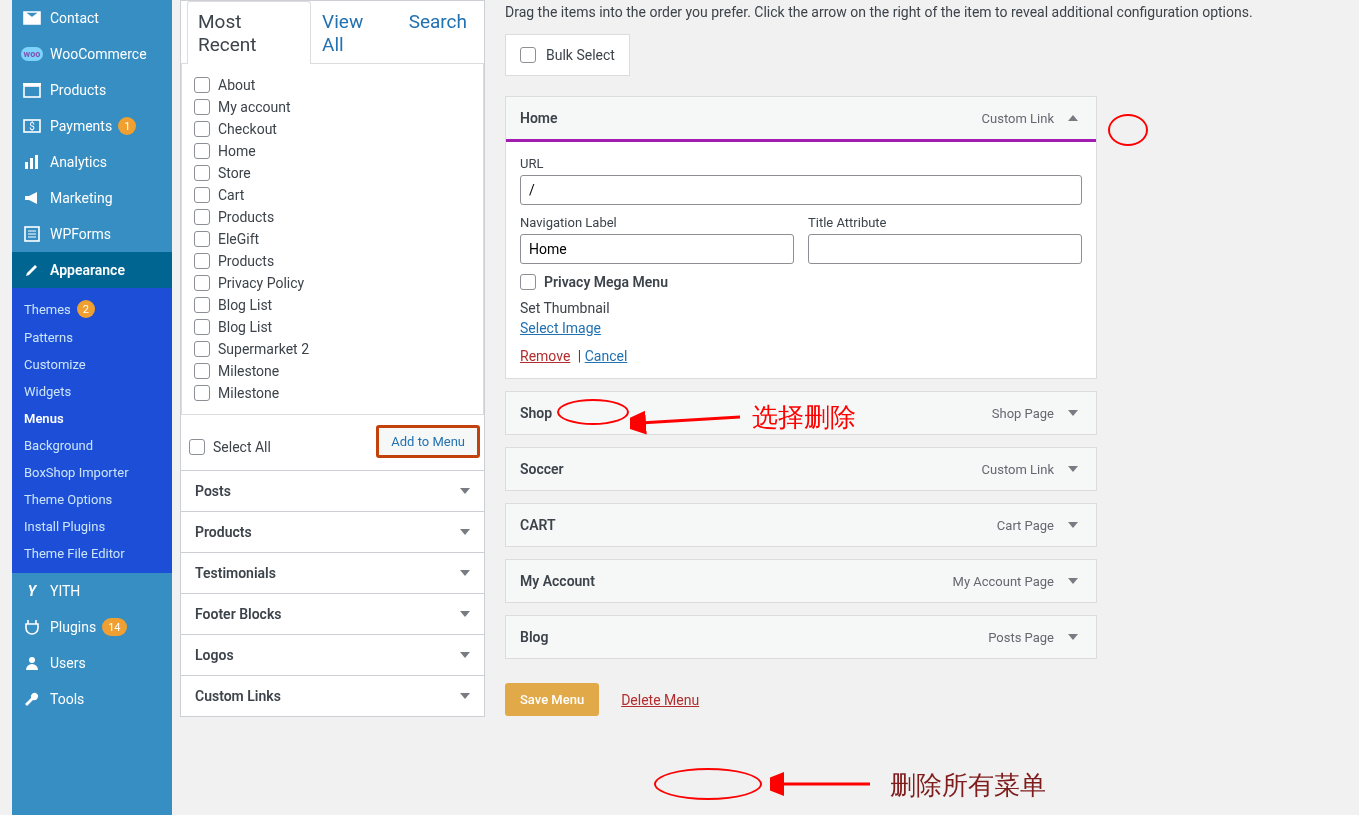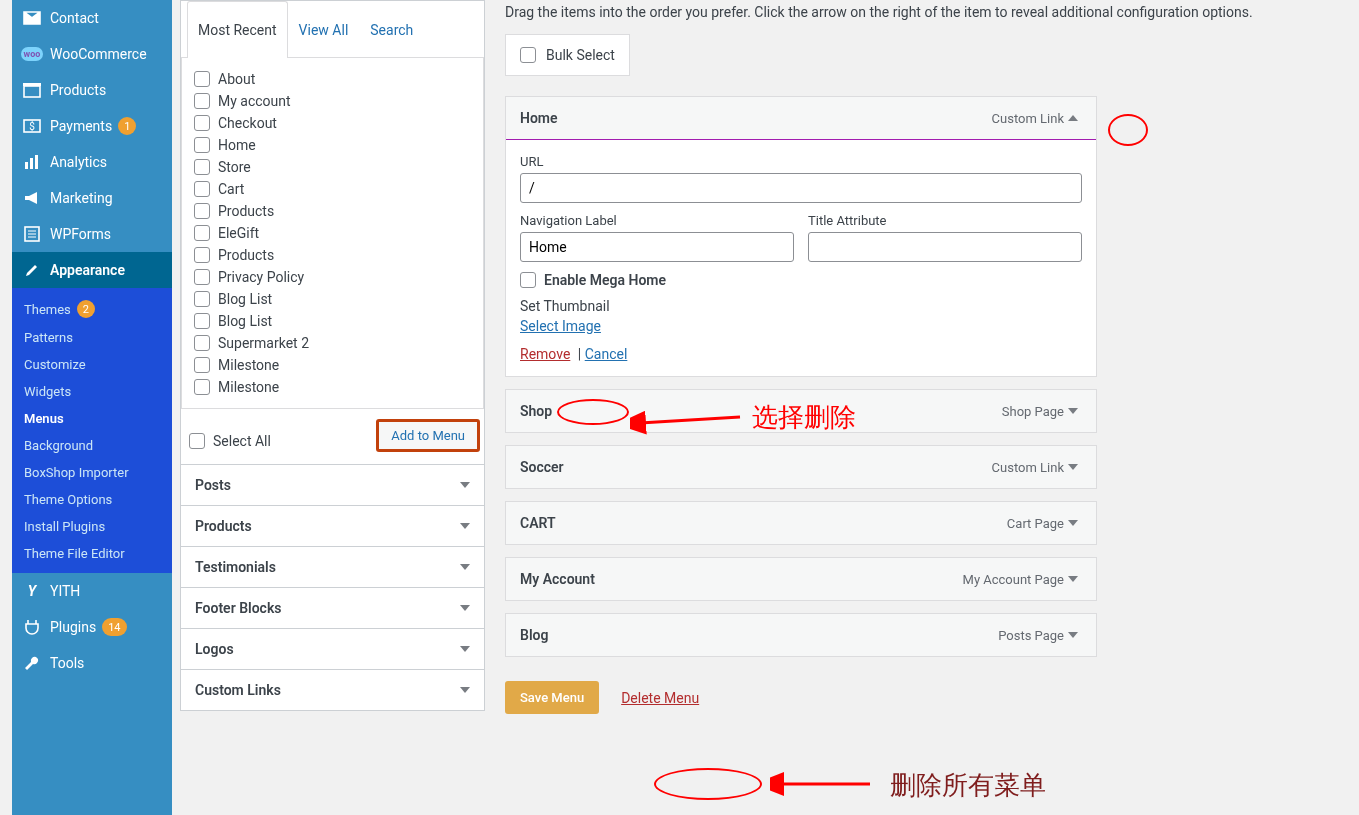--- a/index.html
+++ b/index.html
@@ -20,42 +20,42 @@
 #main{position:absolute;left:160px;top:0;right:0;height:815px;padding:0 20px;overflow:hidden}
 .cols{display:flex;gap:20px;align-items:flex-start}
 
 
 #left{width:305px;flex-shrink:0}
 .metabox{background:#fff;border:1px solid #ccd0d4;margin-bottom:-1px}
 .metabox .hd{padding:12px 14px;font-weight:600;font-size:14px;border-top:1px solid #ccd0d4;display:flex;justify-content:space-between;align-items:center;cursor:pointer}
 .metabox .hd:first-child{border-top:0}
 .metabox .bd{padding:8px 12px 12px}
 .tabs{display:flex;border-bottom:1px solid #dcdcde;padding:0 6px}
-.tabs .tab{padding:20px 10px;font-size:14px;color:#2271b1;cursor:pointer;border:1px solid transparent;border-bottom:0;margin-bottom:-1px}
+.tabs .tab{padding:8px 10px;font-size:19px;color:#2271b1;cursor:pointer;border:1px solid transparent;border-bottom:0;margin-bottom:-1px}
 .tabs .tab.cur{border-color:#dcdcde;background:#fff;color:#3c434a;border-radius:3px 3px 0 0}
 .chklist{max-height:410px;overflow:auto;border:1px solid #dcdcde;border-top:0;padding:10px 8px}
 .chk{display:flex;align-items:center;padding:3px 4px;font-size:14px}
 .chk input{width:16px;height:16px;margin-right:8px;border:1px solid #8c8f94;border-radius:3px;appearance:none;background:#fff}
 .footrow{display:flex;justify-content:space-between;align-items:flex-end;padding:10px 2px 0}
 .btn{border:3px solid #c2410c;color:#2271b1;background:#f6f7f7;padding:6px 12px;border-radius:3px;cursor:pointer;font-size:13px}
 .btn.primary{background:#e1a948;border-color:#e1a948;color:#fff;font-weight:500}
 .tri{width:0;height:0;border-left:5px solid transparent;border-right:5px solid transparent;border-top:6px solid #787c82}
 
 
 #right{flex:1;min-width:0}
 #instr{padding:4px 0 14px;font-size:14px;color:#3c434a}
 .bulkrow{background:#fff;border:1px solid #dcdcde;padding:12px 14px;display:flex;align-items:center;margin-bottom:20px}
 .bulkrow input{width:16px;height:16px;margin-right:10px;border:1px solid #8c8f94;border-radius:3px;appearance:none;background:#fff}
 .mitem{background:#f6f7f7;border:1px solid #dcdcde;margin-bottom:12px;width:592px}
 .mitem .bar{display:flex;align-items:center;padding:12px 14px;cursor:move}
 .mitem .bar .ttl{font-weight:600;font-size:14px;flex:1}
-.mitem .bar .typ{color:#646970;font-size:13px;}
+.mitem .bar .typ{color:#646970;font-size:13px;margin-right:10px}
 .mitem .bar .tog{width:18px;height:18px;display:flex;align-items:center;justify-content:center;cursor:pointer}
 .tri-up{width:0;height:0;border-left:5px solid transparent;border-right:5px solid transparent;border-bottom:6px solid #787c82}
-.mitem .body{background:#fff;border-top:1px solid #a21caf;padding:14px}
+.mitem .body{background:#fff;border-top:3px solid #a21caf;padding:14px}
 .frow{display:flex;gap:14px;margin-bottom:10px}
 .fld{flex:1;display:flex;flex-direction:column}
 .fld label{font-size:13px;color:#3c434a;margin-bottom:4px}
 .fld input[type=text]{border:1px solid #8c8f94;border-radius:3px;padding:6px 8px;font-size:14px;width:100%}
 .mm{display:flex;align-items:center;margin:6px 0 10px;font-weight:600}
 .mm input{width:16px;height:16px;margin-right:8px;border:1px solid #8c8f94;border-radius:3px;appearance:none;background:#fff}
 .lnk{color:#2271b1;text-decoration:underline;cursor:pointer;font-size:14px}
 .lnk.red{color:#b32d2e}
 .actions{margin-top:12px}
 .actions .lnk{margin-right:4px}
@@ -168,20 +168,29 @@
         <svg width="16" height="18" viewBox="0 0 16 18">
           <path d="M4 2v4M12 2v4M2 6h12v4a6 6 0 01-12 0z" stroke="#fff" stroke-width="1.6" fill="none"></path>
         </svg>
       </span>
       <span>Plugins</span>
       <span class="badge">14</span>
     </div>
   <div class="m">
       <span class="ic">
         <svg width="16" height="16" viewBox="0 0 16 16">
+          <circle cx="8" cy="5" r="3" fill="#fff"></circle>
+          <path d="M2 15a6 6 0 0112 0z" fill="#fff"></path>
+        </svg>
+      </span>
+      <span>Users</span>
+    </div>
+  <div class="m">
+      <span class="ic">
+        <svg width="16" height="16" viewBox="0 0 16 16">
           <path d="M14 4a4 4 0 01-5 5L3 15l-2-2 6-6a4 4 0 015-5z" fill="#fff"></path>
         </svg>
       </span>
       <span>Tools</span>
     </div>
 </div>
 
 <div id="main">
   <div class="cols">
 
@@ -328,21 +337,21 @@
               <label>Navigation Label</label>
               <input type="text" value="Home" style="">
             </div>
             <div class="fld">
               <label>Title Attribute</label>
               <input type="text" value="" style="">
             </div>
           </div>
           <div class="mm">
             <input type="checkbox" style="">
-            <span>Enable Mega Home</span>
+            <span>Privacy Mega Menu</span>
           </div>
           <div style="font-size:14px;margin-bottom:4px">Set Thumbnail</div>
           <span class="lnk">Select Image</span>
           <div class="actions">
             <span class="lnk red">Remove</span>
             <span> | </span>
             <span class="lnk">Cancel</span>
           </div>
         </div>
       </div>

